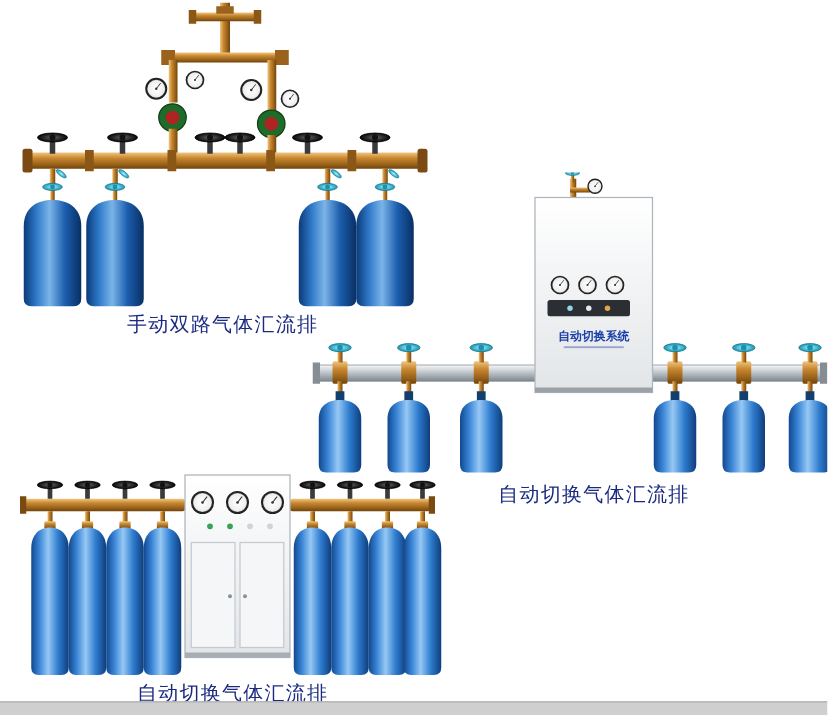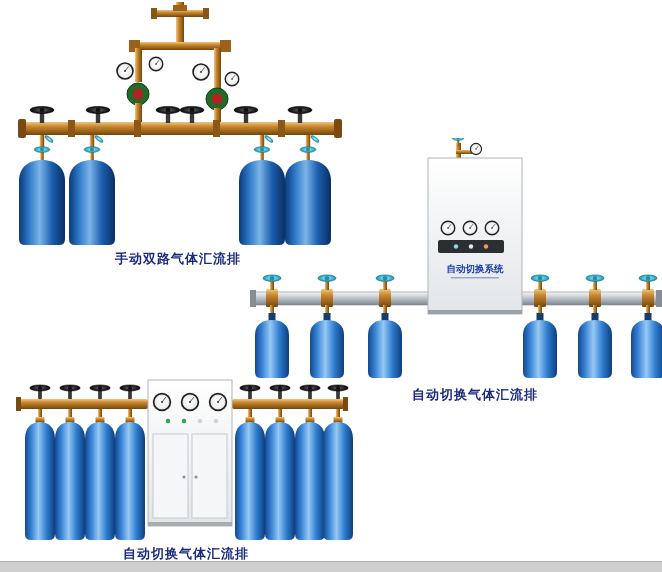--- a/index.html
+++ b/index.html
@@ -3,21 +3,21 @@
 <meta charset="utf-8">
 <style>
   html,body{margin:0;padding:0;}
   body{
     width:662px;height:572px;position:relative;overflow:hidden;
     background:#ffffff;
     font-family:"Liberation Sans",sans-serif;
   }
   .abs{position:absolute;}
   .caption{
-    position:absolute;text-align:center;font-weight:700;font-size:13px;
+    position:absolute;text-align:center;font-weight:400;font-size:16px;
     letter-spacing:1px;color:#1b2a80;
     font-family:"Liberation Sans",sans-serif;
   }
   .footer-strip{
     position:absolute;left:0;top:561px;width:662px;height:11px;
     background:#cfcfcf;border-top:1px solid #b0b0b0;
   }
 </style>
 </head>
 <body>

